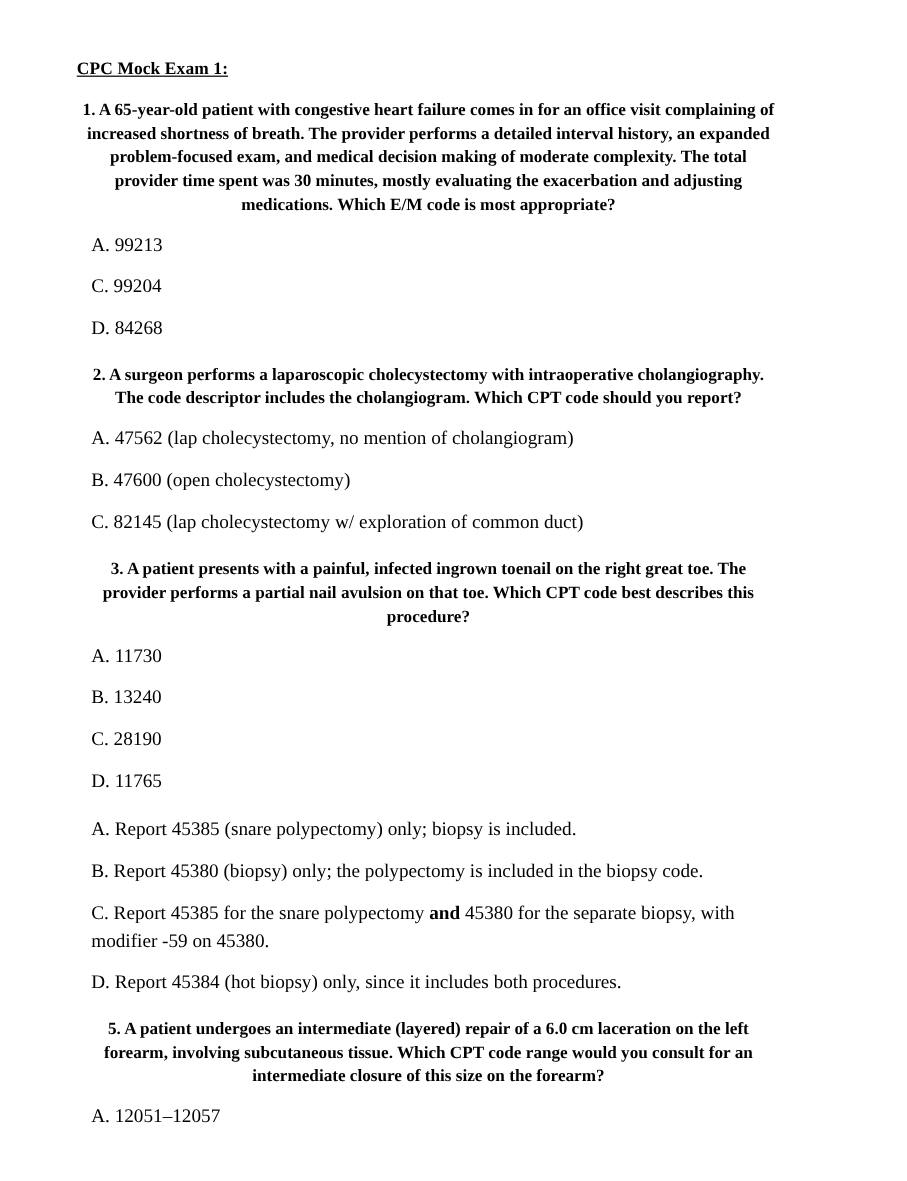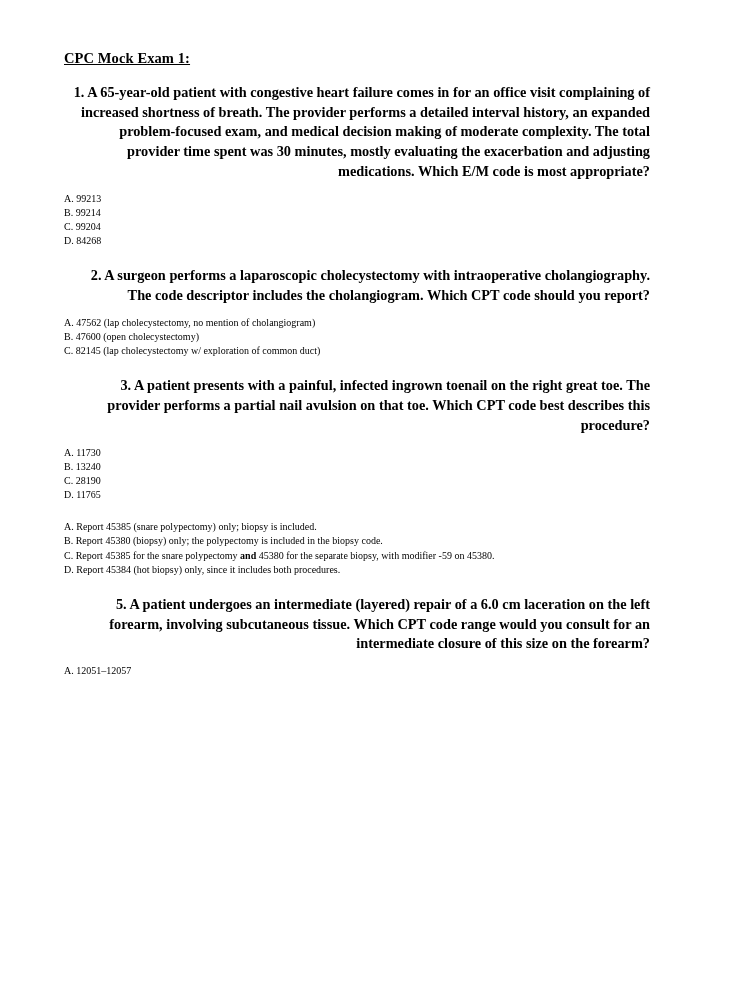--- a/index.html
+++ b/index.html
@@ -29,47 +29,46 @@
     letter-spacing: 0.1px;
   }
   .question {
     margin: 0 0 6px 0;
   }
   .q-stem {
     font-weight: bold;
     font-size: 14.3px;
     line-height: 1.38;
     margin: 0 0 10px 0;
-    text-align: right;
+    text-align: center;
   }
   .options {
     margin: 0 0 18px 0;
   }
   .option {
-    font-size: 10px;
+    font-size: 16px;
     line-height: 1.42;
-    margin: 0;
+    margin: 12px;
     font-weight: normal;
   }
   .option b {
     font-weight: bold;
   }
 </style>
 </head>
 <body>
 
 <div class="page">
 
   <div class="doc-title">CPC Mock Exam 1:</div>
 
   <div class="question">
     <p class="q-stem">1. A 65-year-old patient with congestive heart failure comes in for an office visit complaining of increased shortness of breath. The provider performs a detailed interval history, an expanded problem-focused exam, and medical decision making of moderate complexity. The total provider time spent was 30 minutes, mostly evaluating the exacerbation and adjusting medications. Which E/M code is most appropriate?</p>
     <div class="options">
       <p class="option">A. 99213</p>
-      <p class="option">B. 99214</p>
       <p class="option">C. 99204</p>
       <p class="option">D. 84268</p>
     </div>
   </div>
 
   <div class="question">
     <p class="q-stem">2. A surgeon performs a laparoscopic cholecystectomy with intraoperative cholangiography. The code descriptor includes the cholangiogram. Which CPT code should you report?</p>
     <div class="options">
       <p class="option">A. 47562 (lap cholecystectomy, no mention of cholangiogram)</p>
       <p class="option">B. 47600 (open cholecystectomy)</p>

